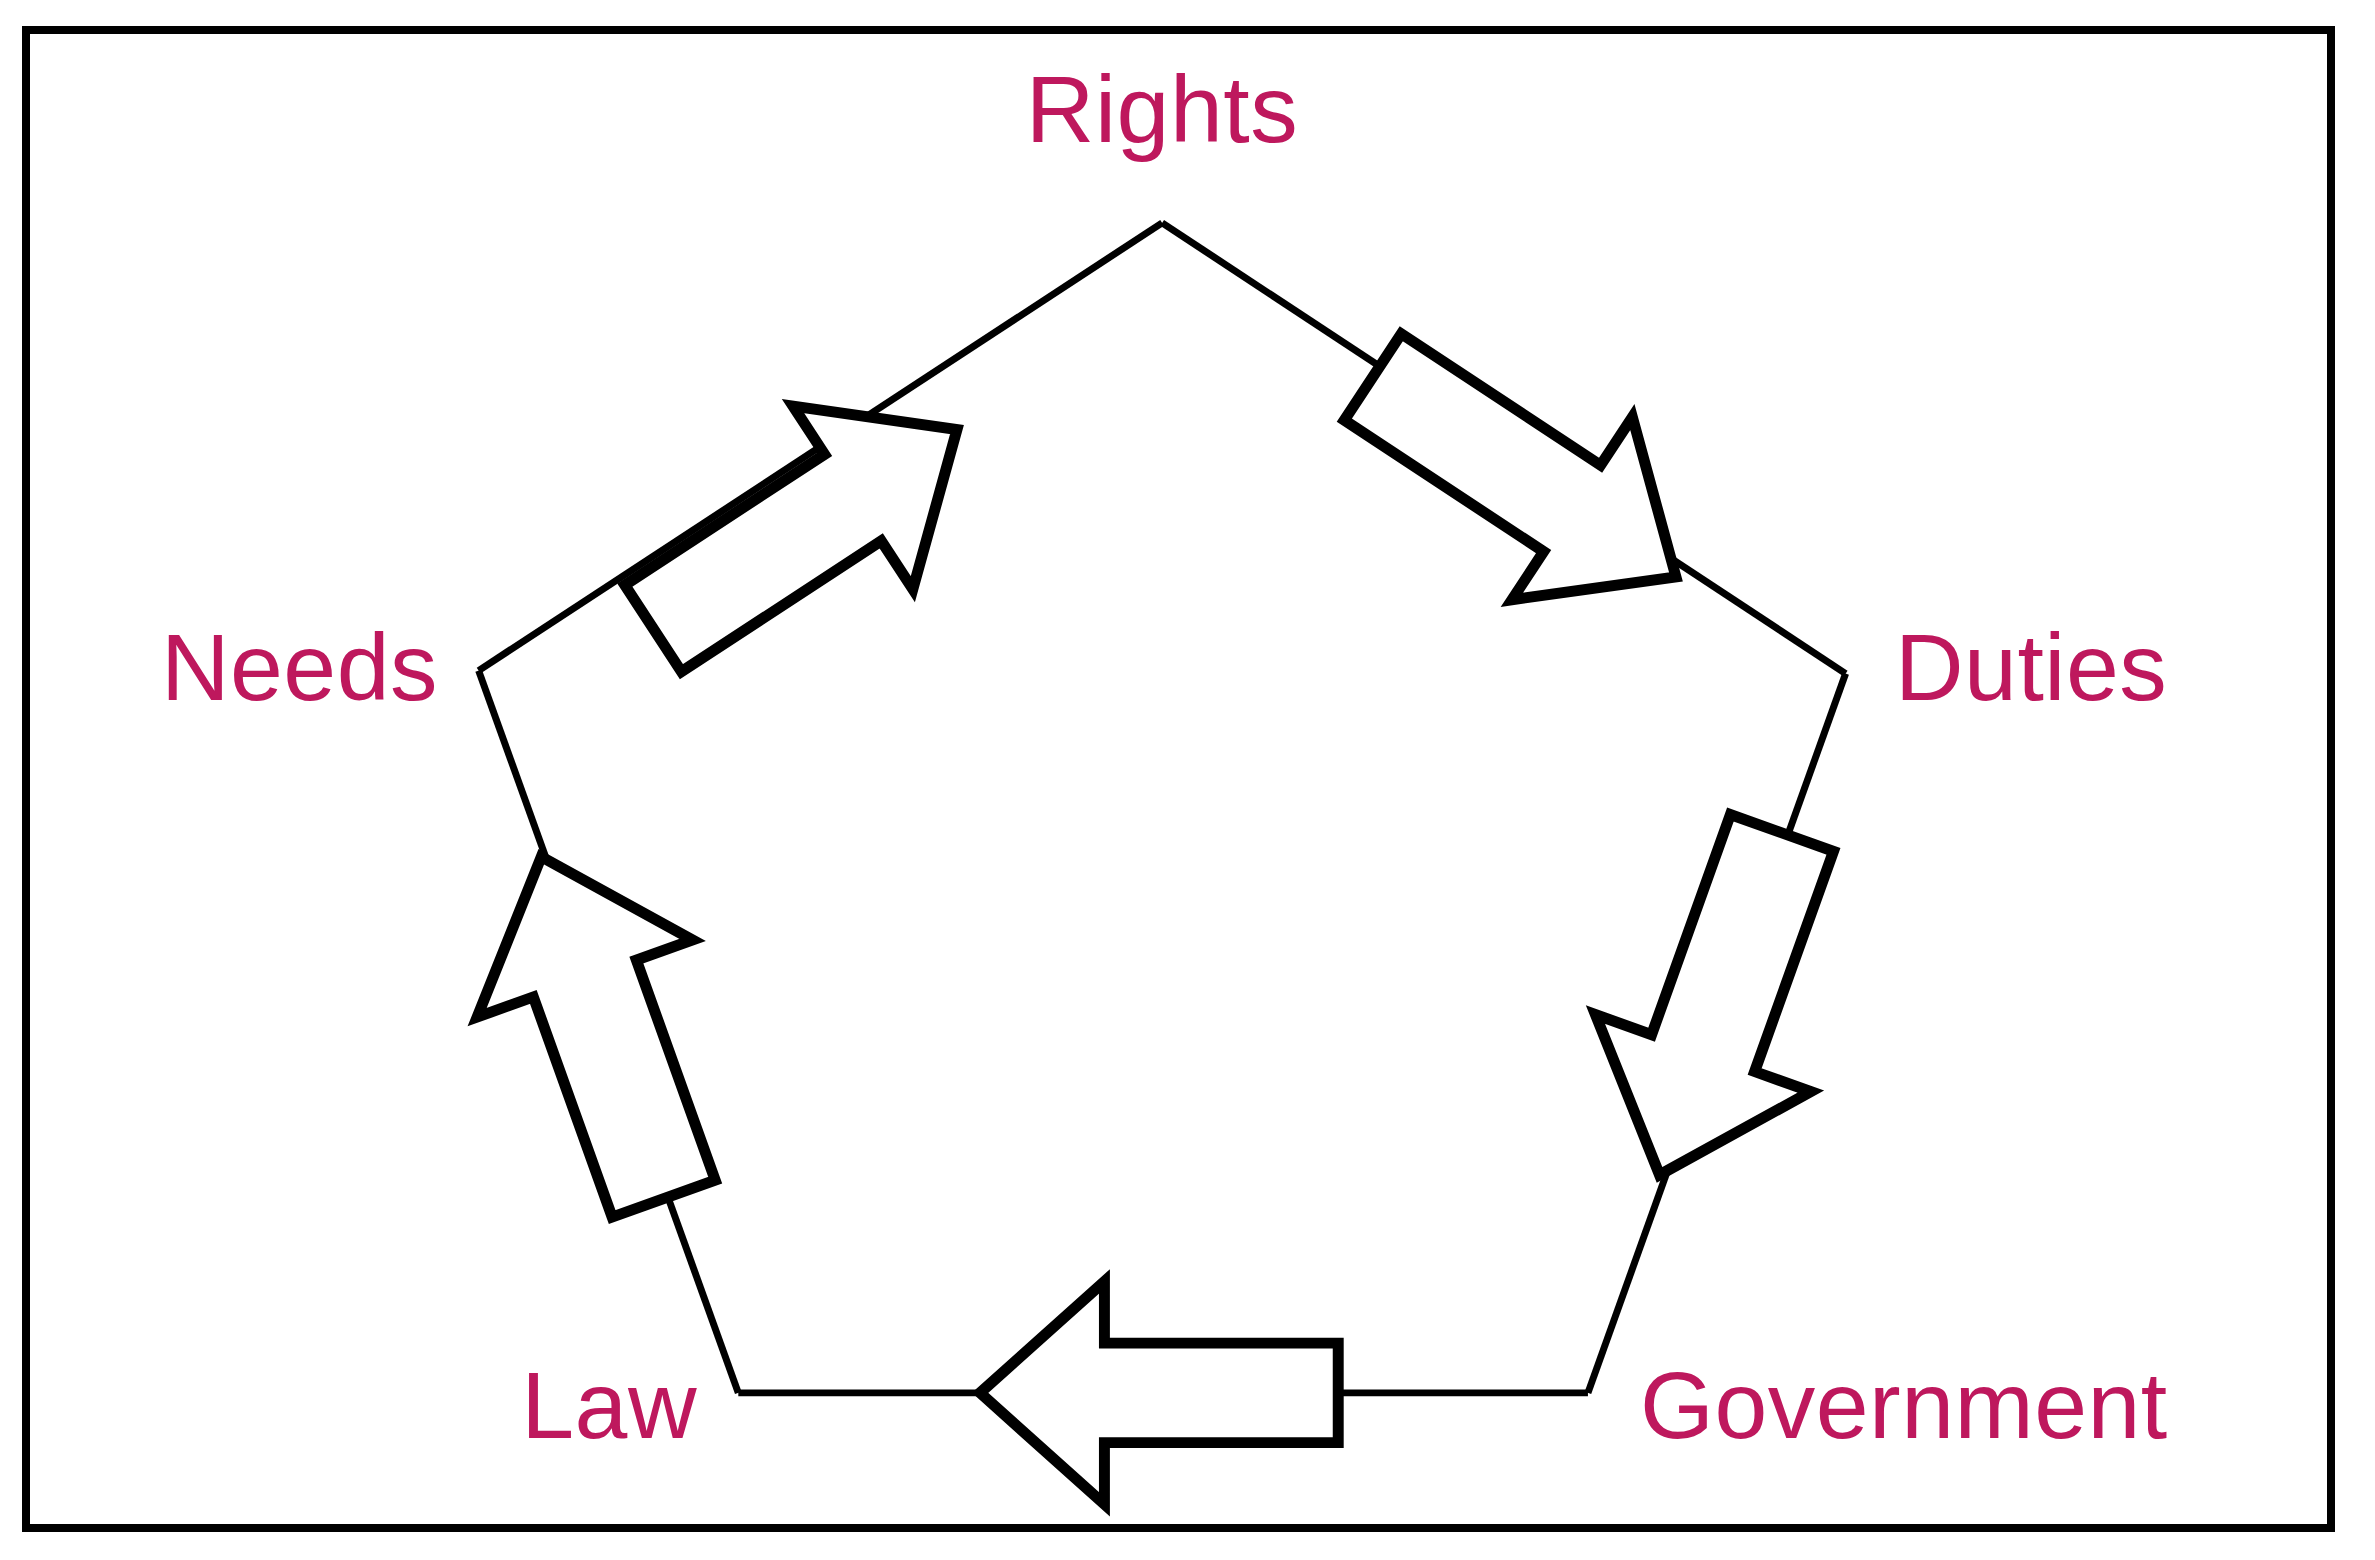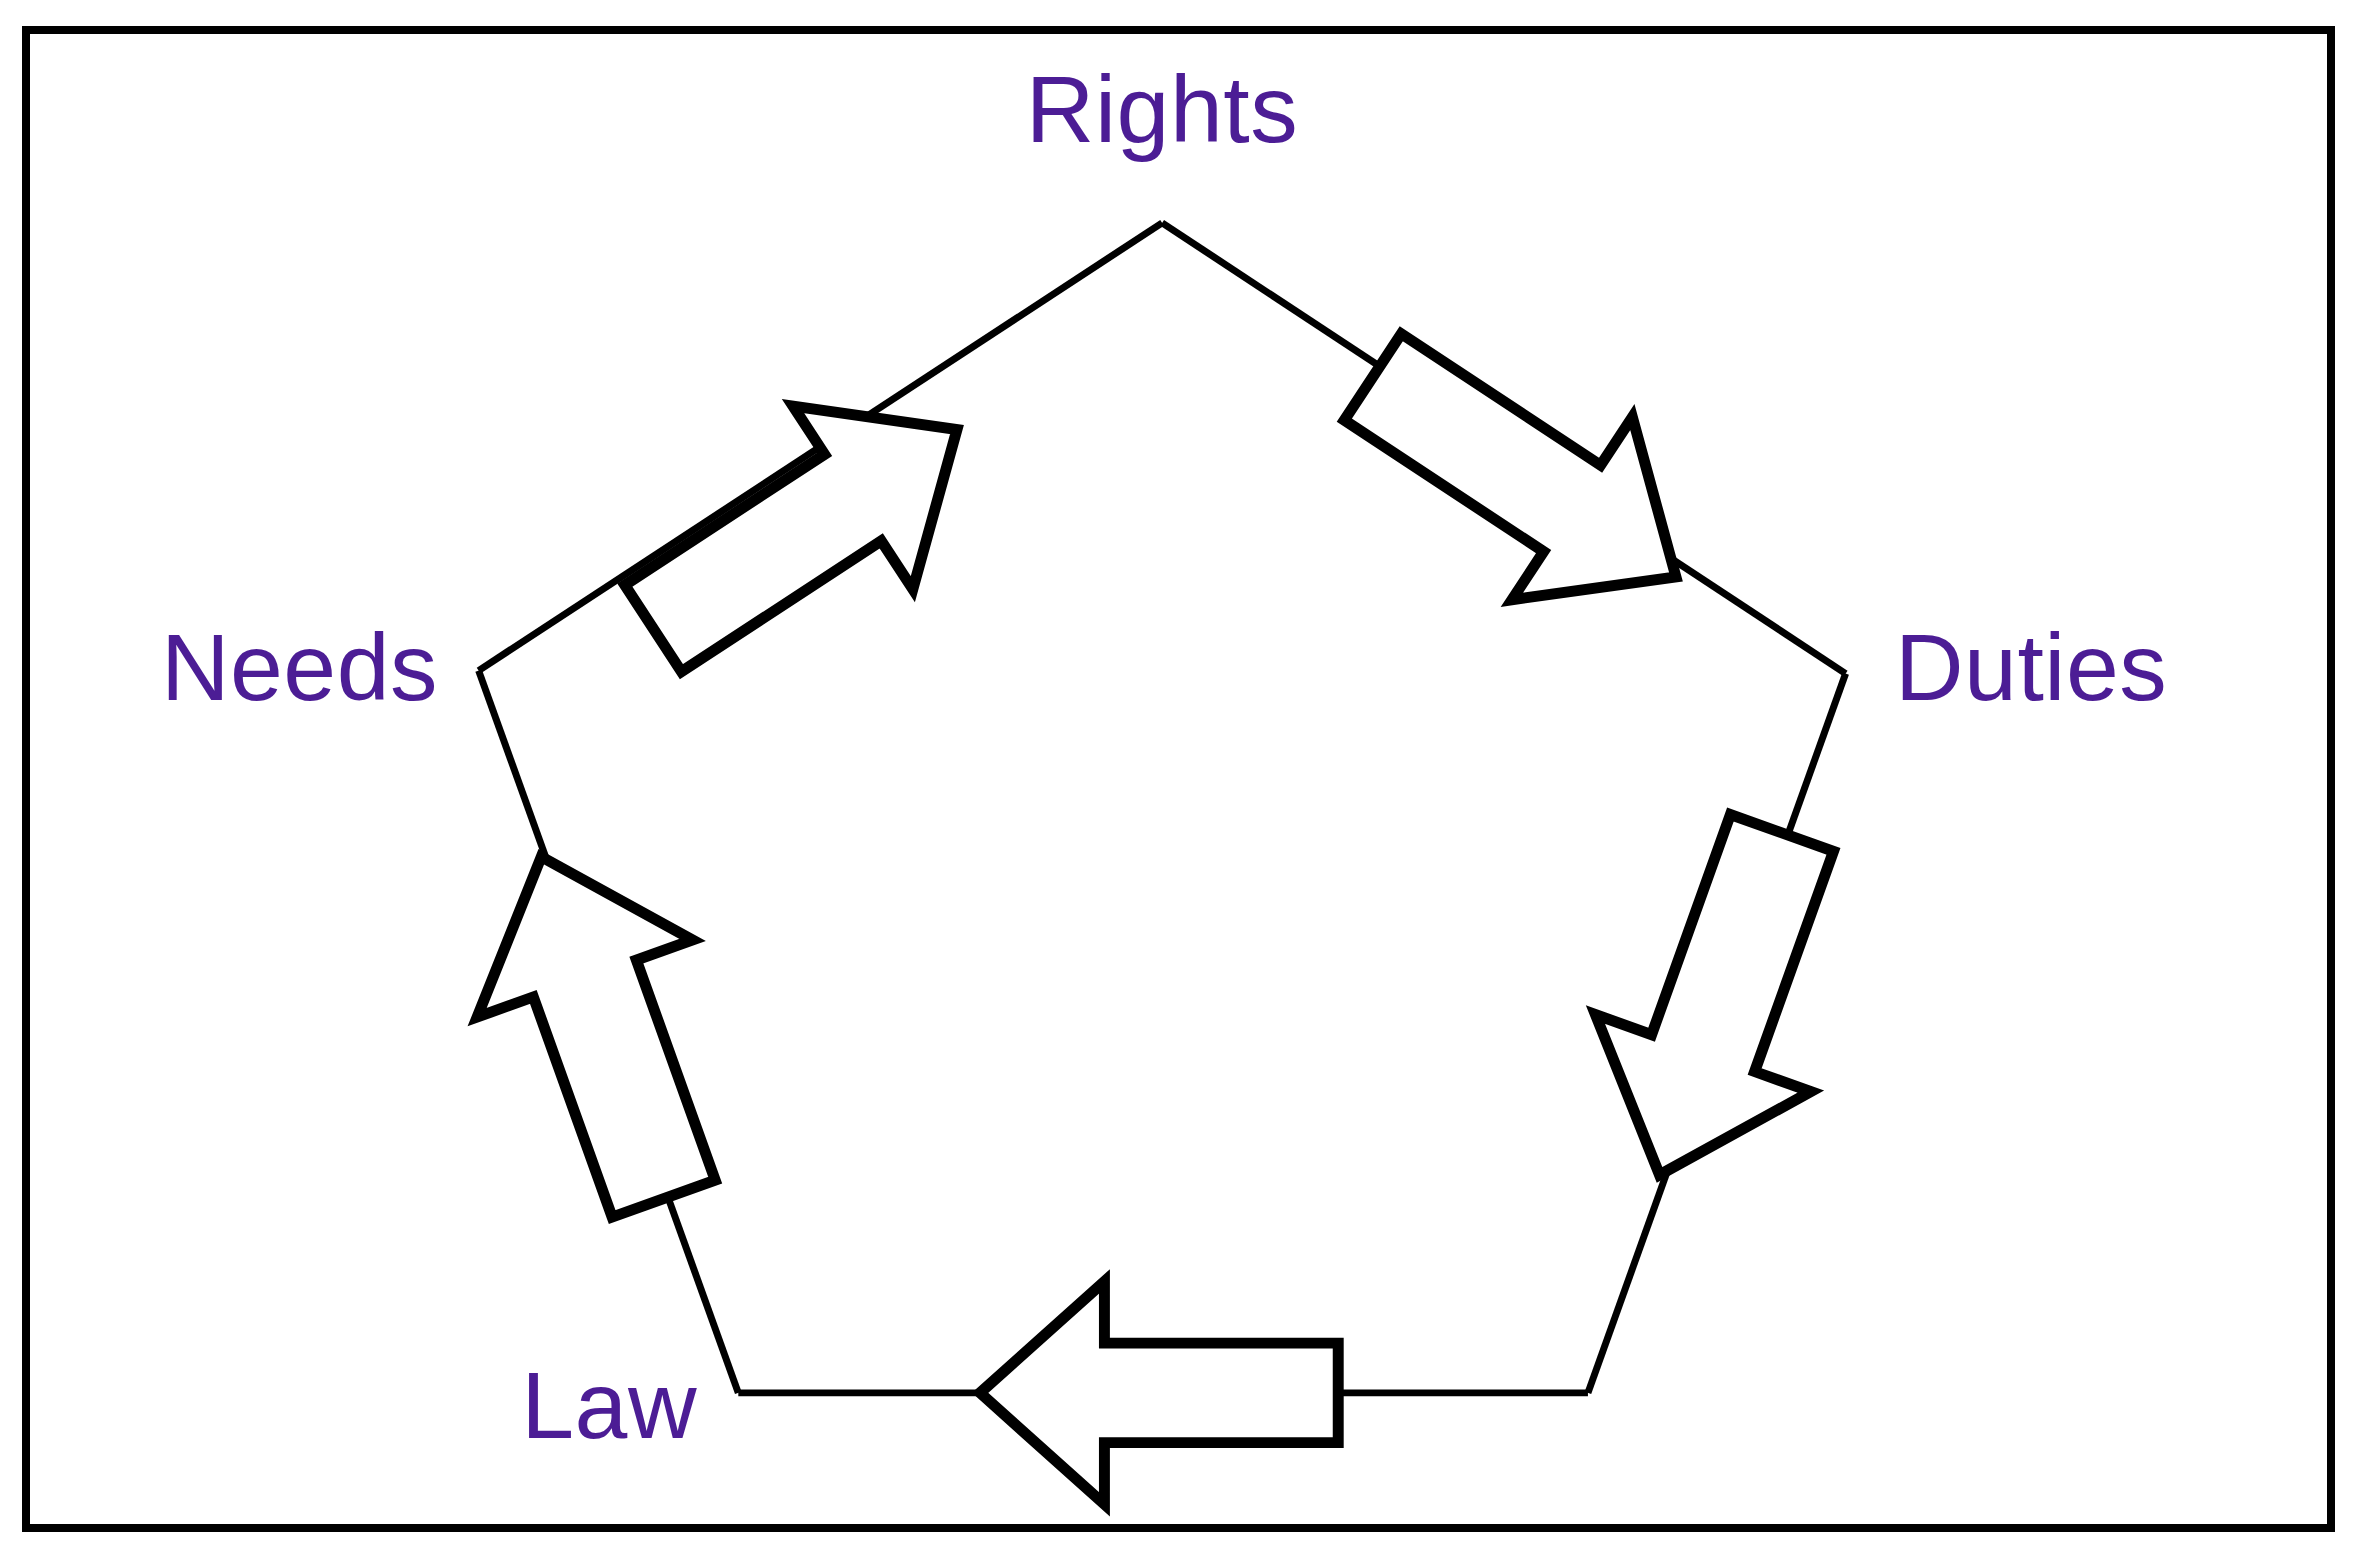--- a/index.html
+++ b/index.html
@@ -29,21 +29,21 @@
   }
   #diagram-svg {
     position: absolute;
     left: 0;
     top: 0;
     width: 2375px;
     height: 1560px;
   }
   .node-label {
     position: absolute;
-    color: #4c1d95;
+    color: #be185d;
     font-size: 95px;
     line-height: 1;
     font-weight: 400;
     white-space: nowrap;
     letter-spacing: 0.5px;
   }
   .nl-center { transform: translate(-50%, -50%); }
   .nl-left   { transform: translate(0, -50%); }
   .nl-right  { transform: translate(-100%, -50%); }
 </style>
@@ -86,19 +86,20 @@
         <polygon points="-175,-55 60,-55 60,-115 190,0 60,115 60,55 -175,55"></polygon>
       </g>
 
     </g>
   </svg>
 
   <div class="node-label nl-center" style="left:1162px; top:109px;">Rights</div>
 
   <div class="node-label nl-left" style="left:1895px; top:667px;text-align:right;">Duties</div>
 
+  <div class="node-label nl-left" style="left:1640px; top:1405px;">Government</div>
 
   <div class="node-label nl-right" style="left:438px; top:667px;">Needs</div>
 
   <div class="node-label nl-right" style="left:697px; top:1405px;">Law</div>
 
 </div>
 
 
 </body></html>

